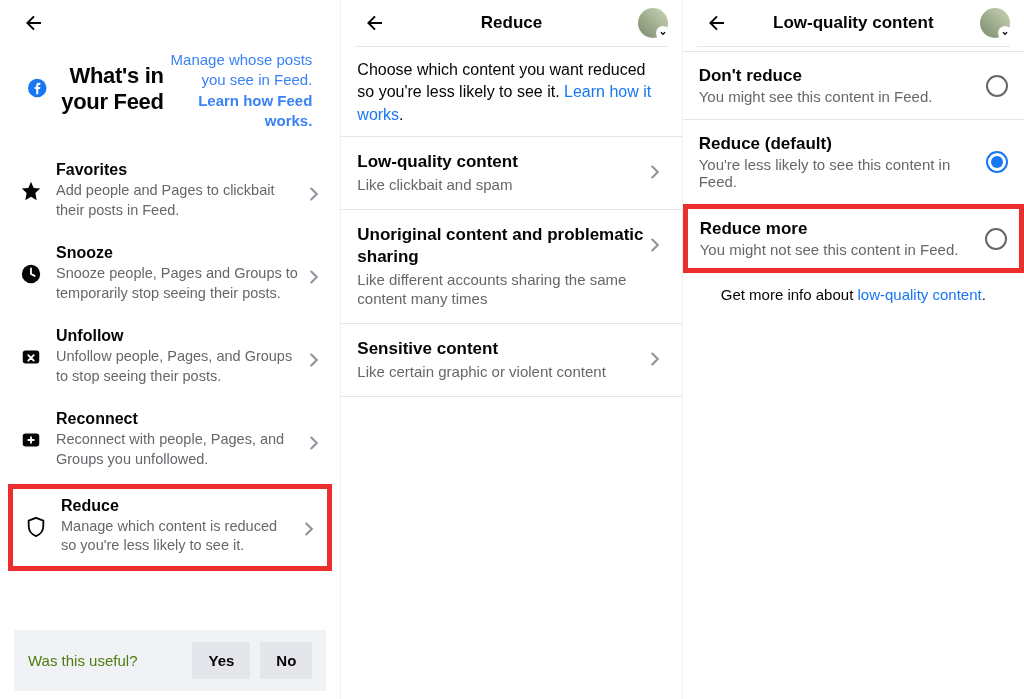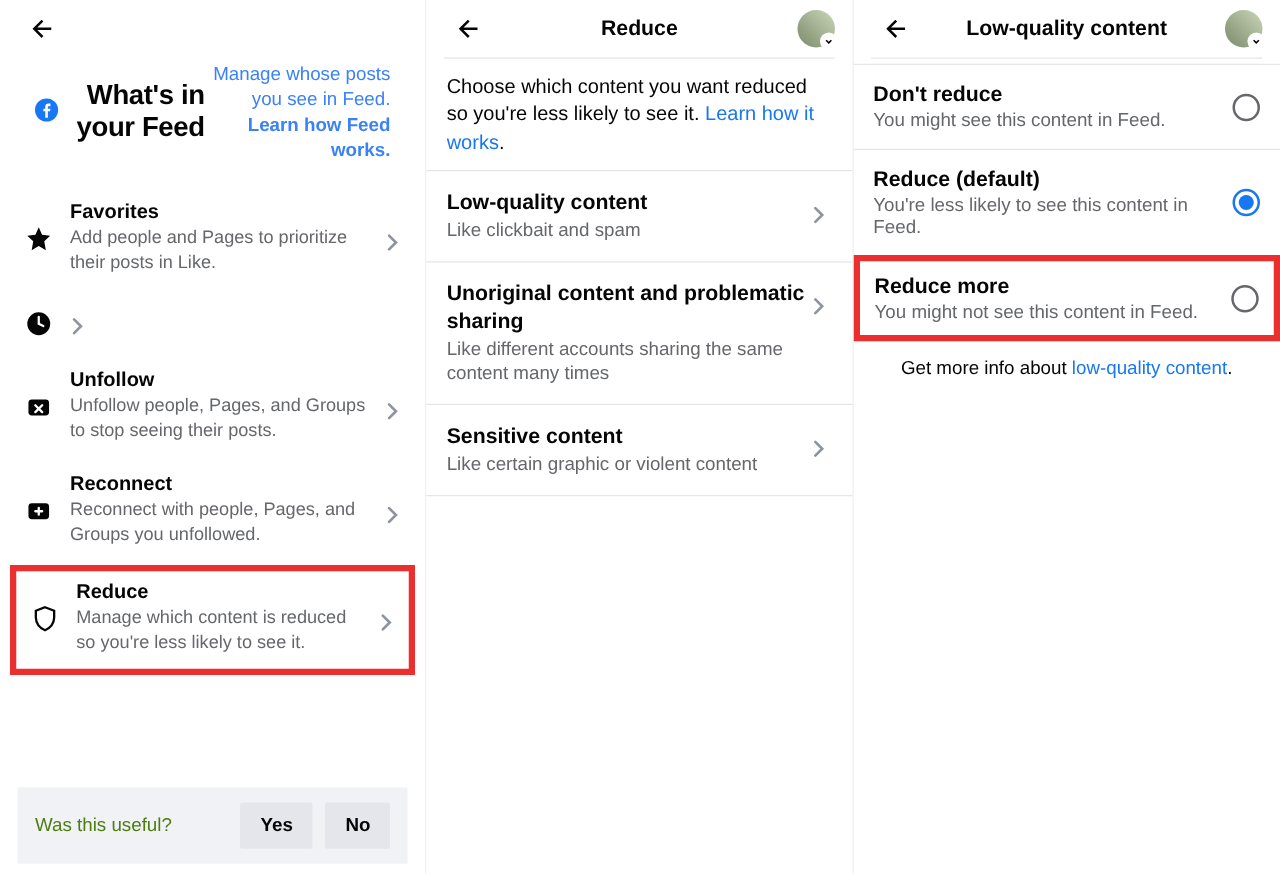--- a/index.html
+++ b/index.html
@@ -80,34 +80,38 @@
     </div>
     <div class="list">
       <div class="item">
         <div class="icon">
             <svg width="22" height="22" viewBox="0 0 24 24">
               <path d="M12 2l2.9 6.6L22 9.3l-5.2 4.8L18.2 22 12 18.3 5.8 22l1.4-7.9L2 9.3l7.1-.7z" fill="#050505"></path>
             </svg>
           </div>
         <div class="content">
             <div class="t">Favorites</div>
-            <div class="s">Add people and Pages to prioritize their posts in Like.</div>
+            <div class="s">Add people and Pages to clickbait their posts in Feed.</div>
           </div>
         <div class="chev">
             <svg width="22" height="22" viewBox="0 0 24 24">
               <path d="M9 6l6 6-6 6" stroke="#8d949e" stroke-width="2.3" fill="none" stroke-linecap="round"></path>
             </svg>
           </div>
       </div>
       <div class="item">
         <div class="icon">
             <svg width="22" height="22" viewBox="0 0 24 24">
               <circle cx="12" cy="12" r="10" fill="#050505"></circle>
               <path d="M12 6v6l4 2" stroke="#fff" stroke-width="2" fill="none" stroke-linecap="round"></path>
             </svg>
+          </div>
+        <div class="content">
+            <div class="t">Snooze</div>
+            <div class="s">Snooze people, Pages and Groups to temporarily stop seeing their posts.</div>
           </div>
         <div class="chev">
             <svg width="22" height="22" viewBox="0 0 24 24">
               <path d="M9 6l6 6-6 6" stroke="#8d949e" stroke-width="2.3" fill="none" stroke-linecap="round"></path>
             </svg>
           </div>
       </div>
       <div class="item">
         <div class="icon">
             <svg width="22" height="22" viewBox="0 0 24 24">

